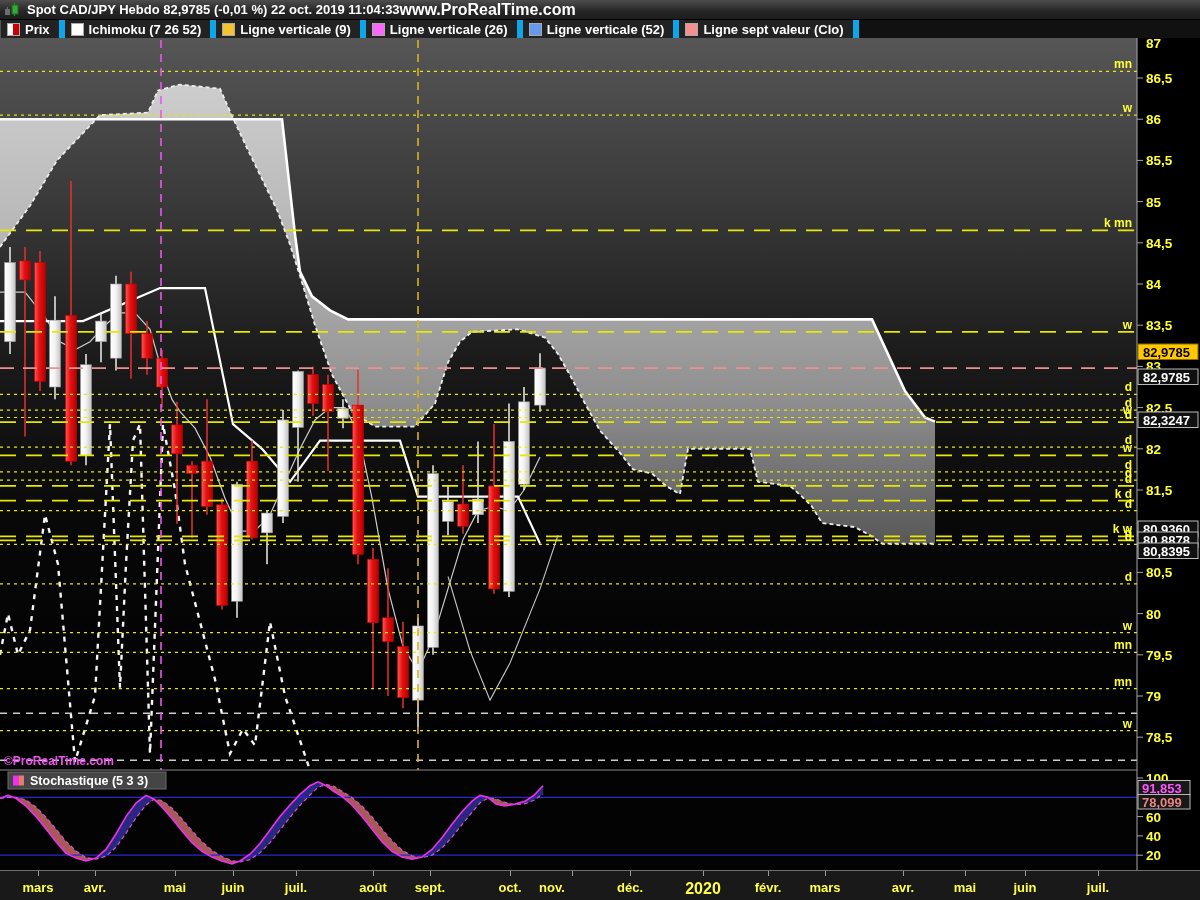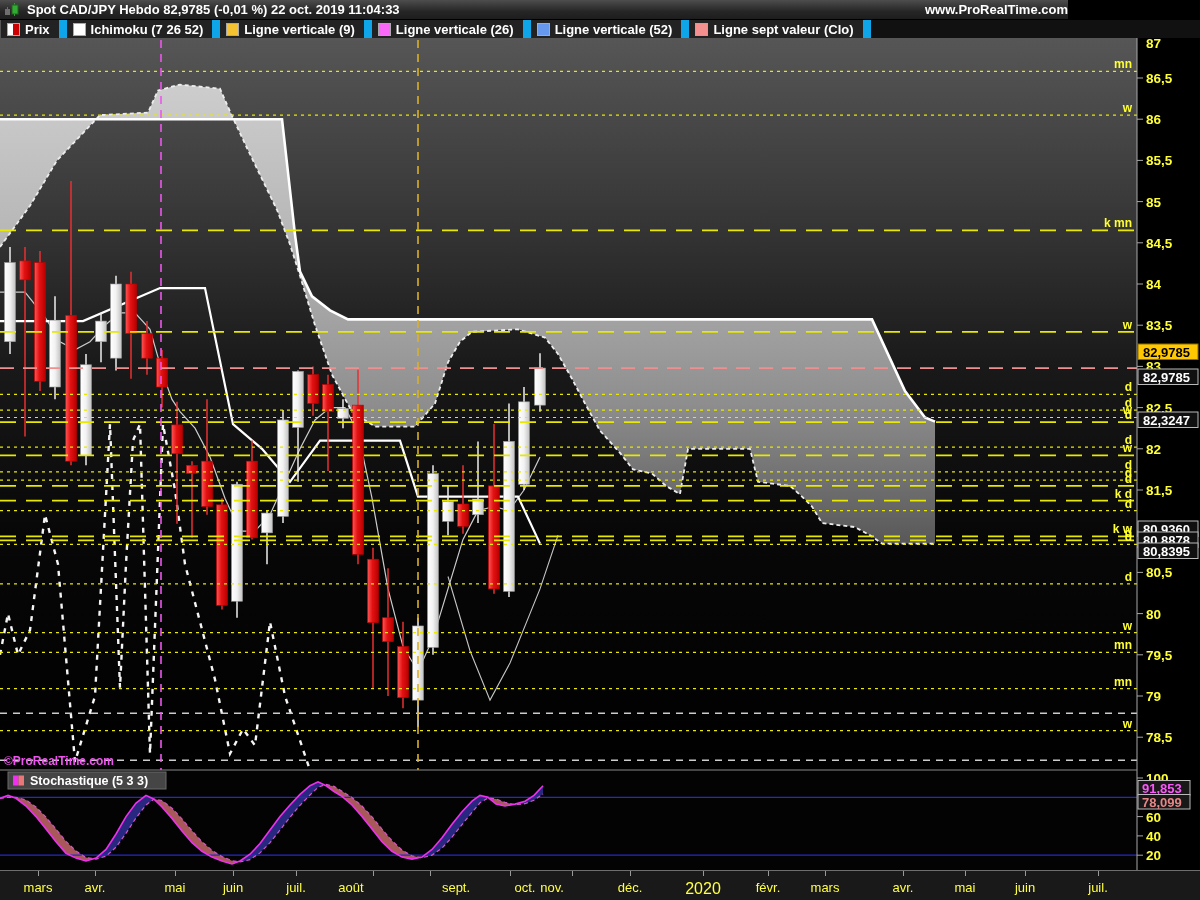--- a/index.html
+++ b/index.html
@@ -1,35 +1,35 @@
 <!DOCTYPE html>
 <html><head>
 <meta charset="utf-8">
 <style>
   html,body{margin:0;padding:0;background:#000;}
   body{width:1200px;height:900px;position:relative;overflow:hidden;
        font-family:"Liberation Sans","DejaVu Sans",sans-serif;-webkit-font-smoothing:antialiased;}
-  #title-bar{position:absolute;left:0;top:0;width:1068px;height:19px;
+  #title-bar{position:absolute;left:0;top:0;width:1200px;height:19px;
     background:linear-gradient(#4d4d4d,#262626 60%,#1d1d1d);
-    display:flex;align-items:center;justify-content:space-between;border-bottom:1px solid #000;}
+    display:flex;align-items:center;border-bottom:1px solid #000;}
   #title-left{display:flex;align-items:center;gap:6px;padding-left:4px;}
   #title-text{color:#fff;font-size:13px;font-weight:bold;white-space:nowrap;}
-  #site-url{color:#fff;font-size:13px;font-weight:bold;}
+  #site-url{color:#fff;font-size:16px;font-weight:bold;}
   #legend-bar{position:absolute;left:0;top:20px;width:1200px;height:18px;background:#111;
     display:flex;align-items:stretch;}
   .legend-item{display:flex;align-items:center;gap:5px;padding:0 9px 0 6px;background:#222;
-    border-right:8px solid #0ea5e9;}
+    border-right:6px solid #0ea5e9;}
   .legend-item:first-child{border-left:1px solid #555;}
   .legend-swatch{width:11px;height:11px;border:1px solid #aaa;flex:0 0 auto;}
   .legend-label{color:#fff;font-size:13px;font-weight:bold;white-space:nowrap;}
   #chart-svg{position:absolute;left:0;top:38px;}
   #x-axis-strip{position:absolute;left:0;top:870px;width:1200px;height:30px;background:#191919;
     border-top:1px solid #6e6e6e;}
   .month-label{position:absolute;top:9px;transform:translateX(-50%);color:#ffff45;
-    font-size:13px;font-weight:normal;white-space:nowrap;}
+    font-size:13px;font-weight:bold;white-space:nowrap;}
   .month-tick{position:absolute;top:0;width:1px;height:5px;background:#999;}
 </style>
 </head>
 <body>
 
 <div id="title-bar">
   <div id="title-left">
     <span style="display:inline-flex;">
       <svg width="17" height="15">
         <rect x="1" y="7" width="5" height="6" fill="#6e6e6e"></rect>
@@ -478,25 +478,25 @@
     <span class="month-label" style="left: 38px;">mars</span>
     <div class="month-tick" style="left: 95px;"></div>
     <span class="month-label" style="left: 95px;">avr.</span>
     <div class="month-tick" style="left: 175px;"></div>
     <span class="month-label" style="left: 175px;">mai</span>
     <div class="month-tick" style="left: 233px;"></div>
     <span class="month-label" style="left: 233px;">juin</span>
     <div class="month-tick" style="left: 296px;"></div>
     <span class="month-label" style="left: 296px;">juil.</span>
     <div class="month-tick" style="left: 373px;"></div>
-    <span class="month-label" style="left: 351px;">août</span>
+    <span class="month-label" style="left: 373px;">août</span>
     <div class="month-tick" style="left: 430px;"></div>
-    <span class="month-label" style="left: 430px; margin-left: 26px;">sept.</span>
+    <span class="month-label" style="left: 430px;">sept.</span>
     <div class="month-tick" style="left: 510px;"></div>
-    <span class="month-label" style="left: 525px;">oct.</span>
+    <span class="month-label" style="left: 510px;">oct.</span>
     <div class="month-tick" style="left: 572px;"></div>
     <span class="month-label" style="left: 552px;">nov.</span>
     <div class="month-tick" style="left: 630px;"></div>
     <span class="month-label" style="left: 630px; text-align: right;">déc.</span>
     <div class="month-tick" style="left: 703px;"></div>
     <span class="month-label" style="left: 703px; font-size: 16px;">2020</span>
     <div class="month-tick" style="left: 768px;"></div>
     <span class="month-label" style="left: 768px;">févr.</span>
     <div class="month-tick" style="left: 825px;"></div>
     <span class="month-label" style="left: 825px;">mars</span>

